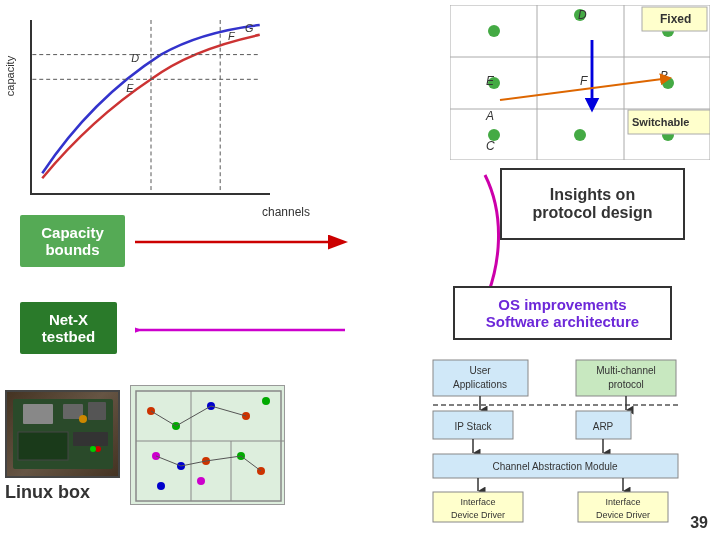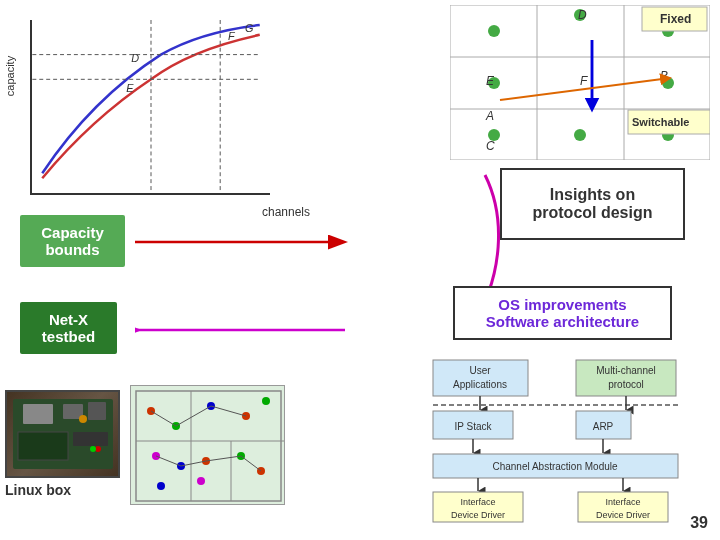--- a/index.html
+++ b/index.html
@@ -195,21 +195,21 @@
         <rect x="15" y="10" width="30" height="20" fill="#888" rx="1"></rect>
         <rect x="55" y="10" width="20" height="15" fill="#666" rx="1"></rect>
         <rect x="80" y="8" width="18" height="18" fill="#555" rx="1"></rect>
         <rect x="10" y="38" width="50" height="28" fill="#1a3a1a" stroke="#444" stroke-width="1"></rect>
         <rect x="65" y="38" width="35" height="14" fill="#333" rx="1"></rect>
         <circle cx="75" cy="25" r="4" fill="#cc8800"></circle>
         <circle cx="90" cy="55" r="3" fill="#cc0000"></circle>
         <circle cx="85" cy="55" r="3" fill="#00cc00"></circle>
       </svg>
     </div>
-    <div style="font-size:14px; font-weight:bold; color:#333; margin-top:4px;">Linux box</div>
+    <div style="font-size:18px; font-weight:bold; color:#333; margin-top:4px;">Linux box</div>
   </div>
 
   <div class="floorplan-area">
     <svg width="155" height="120" xmlns="http://www.w3.org/2000/svg">
 
       <rect width="155" height="120" fill="#ddeedd"></rect>
 
       <rect x="5" y="5" width="145" height="110" fill="none" stroke="#888" stroke-width="1.5"></rect>
       <line x1="60" y1="5" x2="60" y2="115" stroke="#888" stroke-width="1"></line>
       <line x1="5" y1="55" x2="155" y2="55" stroke="#888" stroke-width="1"></line>

